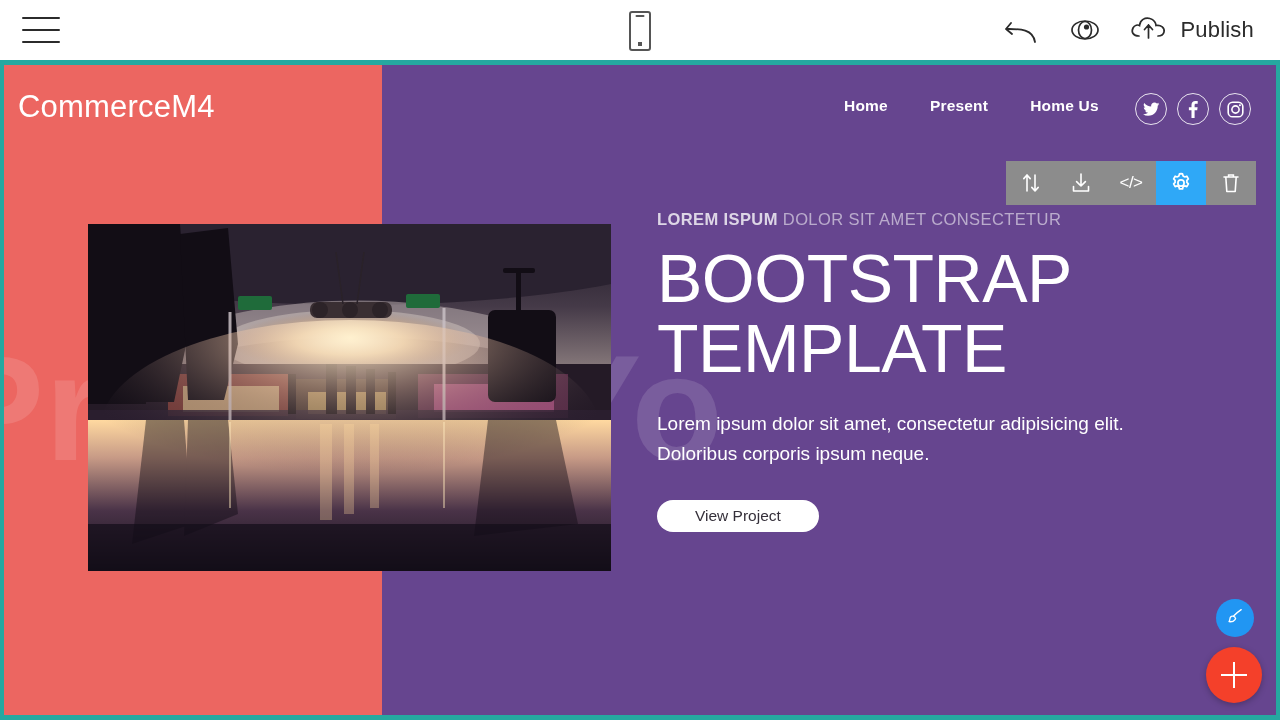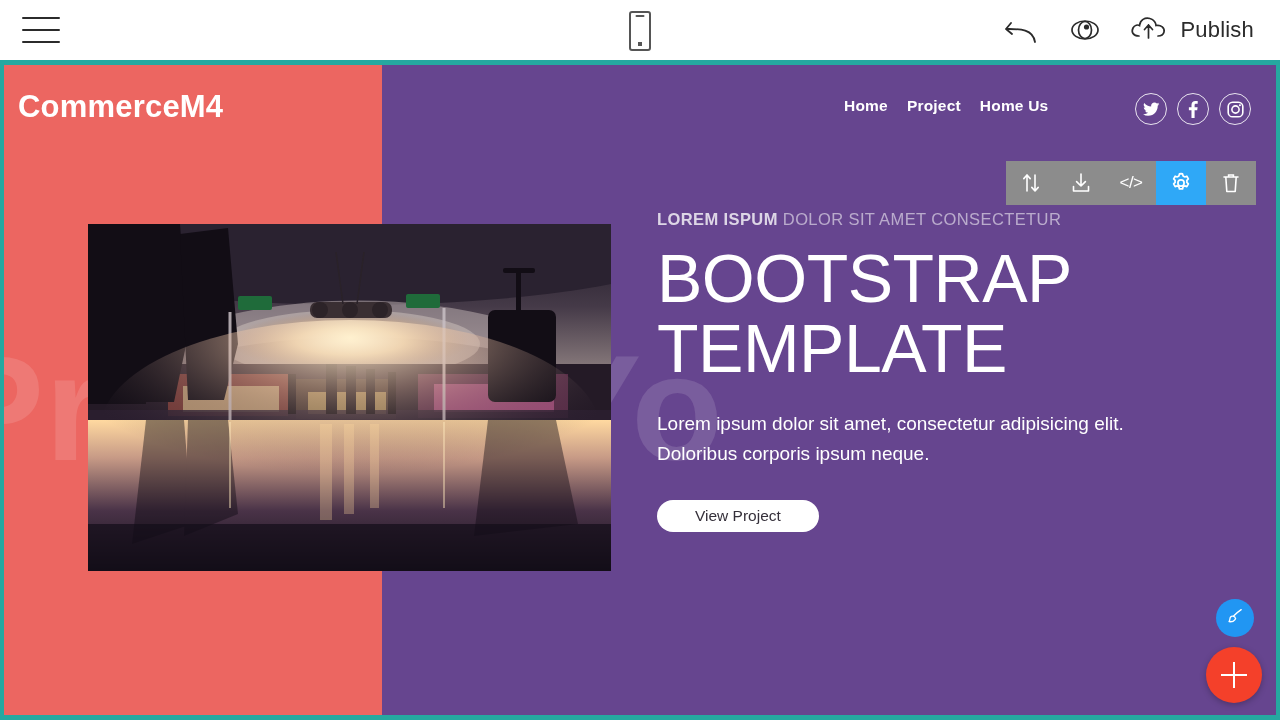--- a/index.html
+++ b/index.html
@@ -86,26 +86,26 @@
   }
 
   
   .site-nav {
     position: absolute; top: 0; left: 0; width: 100%; height: 85px;
     display: flex; align-items: center;
     z-index: 6;
   }
   .brand {
     position: absolute; left: 14px; top: 24px;
-    font-size: 31px; color: #ffffff; font-weight: 700;
+    font-size: 31px; color: #ffffff; font-weight: 400;
     letter-spacing: .2px;
   }
   .nav-links {
     position: absolute; left: 840px; top: 32px;
-    display: flex; gap: 19px;
+    display: flex; gap: 42px;
   }
   .nav-links a {
     color: #ffffff; font-size: 15.5px; font-weight: bold;
     text-decoration: none; letter-spacing: .2px;
   }
   .socials {
     position: absolute; right: 25px; top: 28px;
     display: flex; gap: 10px;
   }
   .soc {
@@ -237,21 +237,21 @@
 
     <div class="hero-left-panel"></div>
 
     <div class="watermark">Present Yo</div>
 
     <div class="site-nav">
       <div class="brand">CommerceM4</div>
 
       <div class="nav-links">
         <a href="#">Home</a>
-        <a href="#">Project</a>
+        <a href="#">Present</a>
         <a href="#">Home Us</a>
       </div>
 
       <div class="socials">
         <div class="soc">
           <svg width="17" height="15" viewBox="0 0 17 15">
             <path d="M16.5 2.1c-.6.27-1.25.45-1.93.53.69-.41 1.22-1.07 1.47-1.86-.65.38-1.37.66-2.13.81A3.36 3.36 0 0 0 11.46.5c-1.85 0-3.35 1.5-3.35 3.35 0 .26.03.52.09.76A9.52 9.52 0 0 1 1.28 1.1a3.34 3.34 0 0 0 1.04 4.47 3.3 3.3 0 0 1-1.52-.42v.04c0 1.62 1.16 2.98 2.69 3.28a3.4 3.4 0 0 1-1.51.06 3.36 3.36 0 0 0 3.13 2.33A6.74 6.74 0 0 1 0 12.25a9.5 9.5 0 0 0 5.15 1.5c6.17 0 9.55-5.11 9.55-9.55v-.44c.66-.47 1.22-1.06 1.67-1.73z" fill="#ffffff"></path>
           </svg>
         </div>
         <div class="soc">

